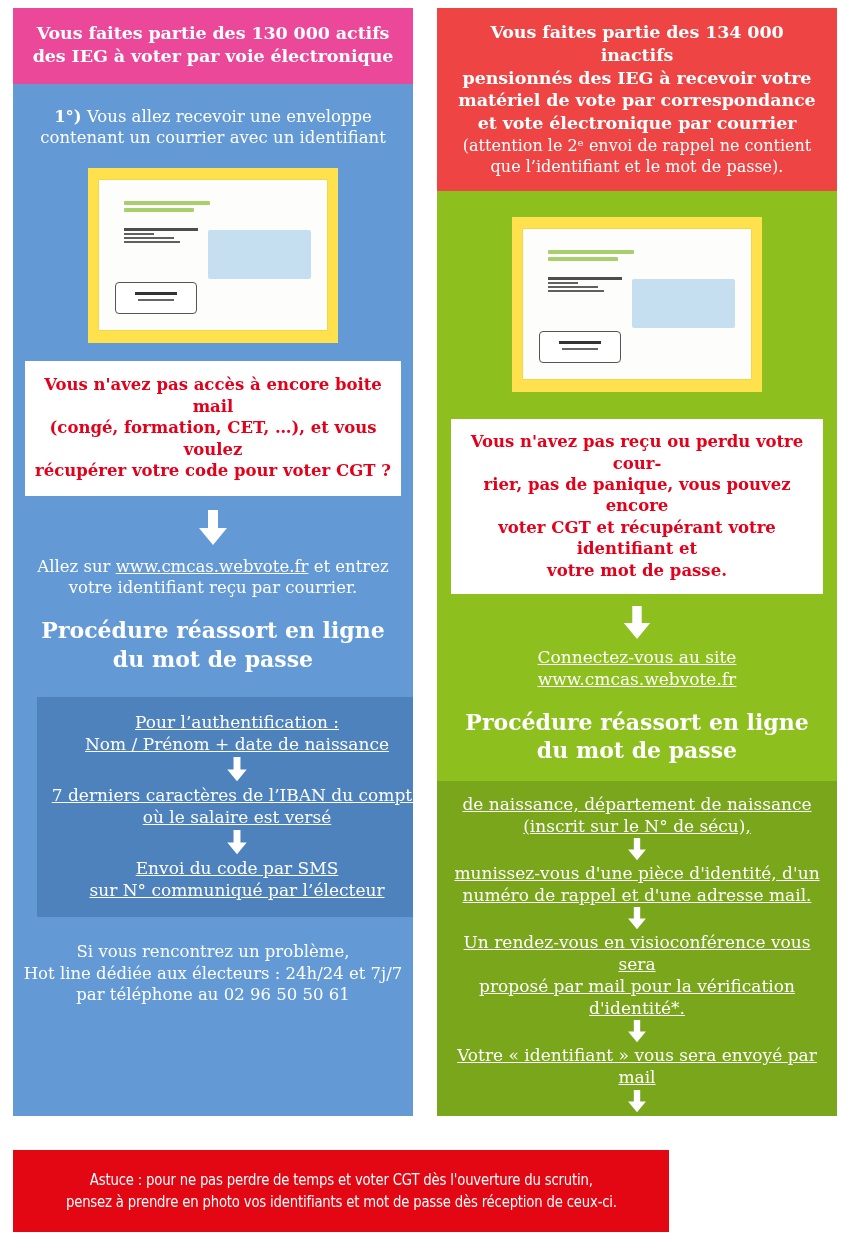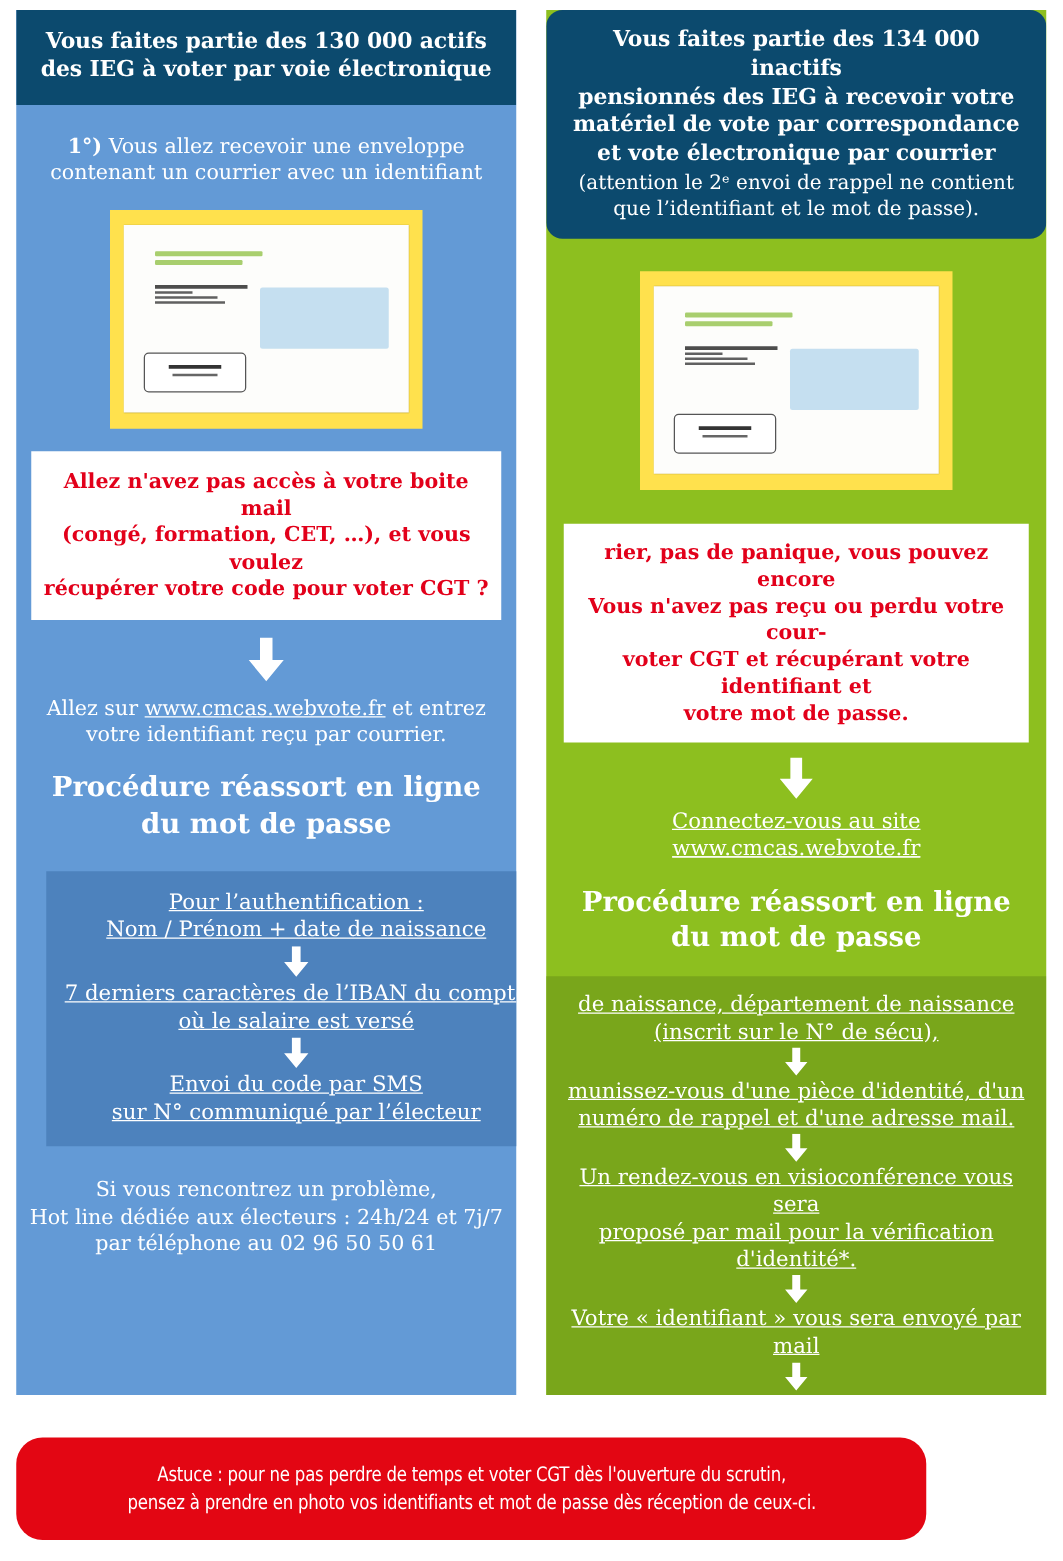--- a/index.html
+++ b/index.html
@@ -36,27 +36,26 @@
   .col-right { left: 437px; background: #8dbf1f; }
 
   
   .band-head {
     box-sizing: border-box;
     width: 100%;
     text-align: center;
     color: #ffffff;
   }
   .col-left .band-head {
-    background: #0c4a6e;
+    background: #ec4899;
     padding: 14px 18px 16px 18px;
   }
   .col-right .band-head {
-    background: #0c4a6e;
+    background: #ef4444;
     padding: 13px 20px 14px 20px;
-    border-radius: 13px;
   }
   .band-head .hl {
     font-weight: bold;
     font-size: 17.5px;
     line-height: 1.30;
     letter-spacing: -0.1px;
   }
   .band-head .sub {
     font-weight: normal;
     font-size: 16px;
@@ -191,31 +190,30 @@
     filter: blur(0.4px);
   }
   .env-stamp i.s1 { width: 42px; height: 3px; margin-top: 9px; }
   .env-stamp i.s2 { width: 36px; height: 2px; margin-top: 4px; opacity: .75; }
 
   
   .footer {
     position: absolute;
     left: 13px;
     top: 1150px;
-    width: 728px;
+    width: 656px;
     height: 82px;
     background: #e30613;
     color: #ffffff;
     box-sizing: border-box;
     display: flex;
     flex-direction: column;
     justify-content: center;
     align-items: center;
     text-align: center;
-    border-radius: 21px;
   }
   .footer .fline {
     font-family: "Liberation Sans Narrow", "DejaVu Sans Condensed", "Liberation Sans", sans-serif;
     font-size: 16px;
     line-height: 1.38;
     letter-spacing: -0.2px;
     transform: scaleX(0.92);
   }
 </style>
 </head>
@@ -252,21 +250,21 @@
           <div class="env-stamp">
               <i class="s1"></i>
               <i class="s2"></i>
             </div>
         </div>
       </div>
     </div>
 
 
     <div class="alert alert-left" style="margin-top:18px;">
-      <div>Allez n'avez pas accès à votre boite mail</div>
+      <div>Vous n'avez pas accès à encore boite mail</div>
       <div>(congé, formation, CET, …), et vous voulez</div>
       <div>récupérer votre code pour voter CGT ?</div>
     </div>
 
     <div class="arrow" style="margin-top:14px;">
       <svg width="34" height="36" viewBox="0 0 34 36">
         <path d="M12 0 h10 v18 h9 L17 35 L3 18 h9 Z" fill="#ffffff"></path>
       </svg>
     </div>
 
@@ -334,22 +332,22 @@
           <div class="env-window"></div>
           <div class="env-stamp">
               <i class="s1"></i>
               <i class="s2"></i>
             </div>
         </div>
       </div>
     </div>
 
     <div class="alert alert-right" style="margin-top:27px;">
+      <div>Vous n'avez pas reçu ou perdu votre cour-</div>
       <div>rier, pas de panique, vous pouvez encore</div>
-      <div>Vous n'avez pas reçu ou perdu votre cour-</div>
       <div>voter CGT et récupérant votre identifiant et</div>
       <div>votre mot de passe.</div>
     </div>
 
     <div class="arrow" style="margin-top:12px;">
       <svg width="32" height="34" viewBox="0 0 34 36">
         <path d="M12 0 h10 v18 h9 L17 35 L3 18 h9 Z" fill="#ffffff"></path>
       </svg>
     </div>
 

